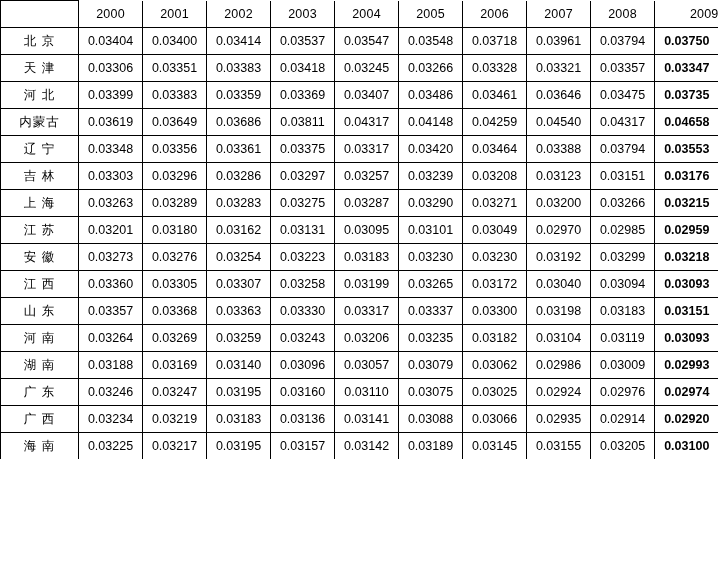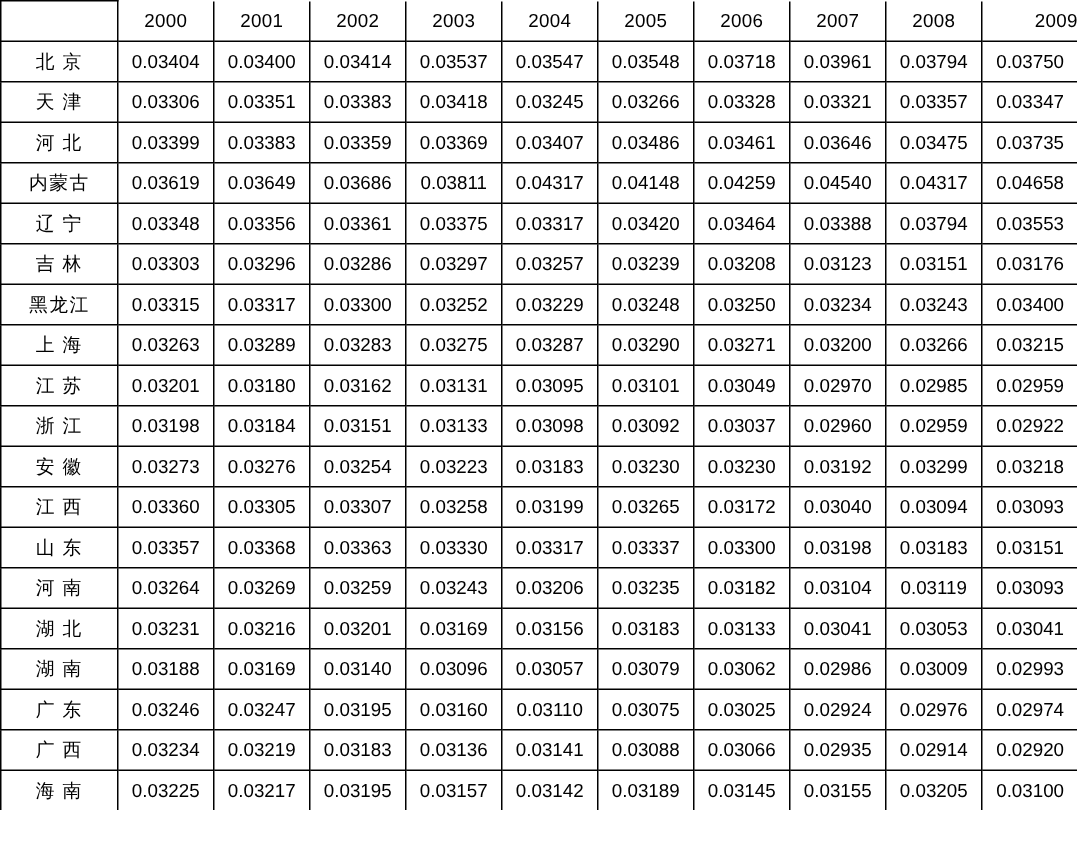--- a/index.html
+++ b/index.html
@@ -62,20 +62,21 @@
   }
   tr.header-row th.year-cell {
     border-top: none;
   }
   tr.header-row th.year-cell:last-child {
     border-right: none;
     text-align: right;
   }
   table.data-table tr td:last-child {
     border-right: none;
+    font-weight: bold;
   }
   table.data-table tr:last-child td {
     border-bottom: none;
   }
 </style>
 </head>
 <body>
 
 <div class="sheet">
   <table class="data-table">
@@ -180,33 +181,20 @@
         <td class="value-cell">0.03286</td>
         <td class="value-cell">0.03297</td>
         <td class="value-cell">0.03257</td>
         <td class="value-cell">0.03239</td>
         <td class="value-cell">0.03208</td>
         <td class="value-cell">0.03123</td>
         <td class="value-cell">0.03151</td>
         <td class="value-cell">0.03176</td>
       </tr>
       <tr>
-        <td class="row-head">黑龙江</td>
-        <td class="value-cell">0.03315</td>
-        <td class="value-cell">0.03317</td>
-        <td class="value-cell">0.03300</td>
-        <td class="value-cell">0.03252</td>
-        <td class="value-cell">0.03229</td>
-        <td class="value-cell">0.03248</td>
-        <td class="value-cell">0.03250</td>
-        <td class="value-cell">0.03234</td>
-        <td class="value-cell">0.03243</td>
-        <td class="value-cell">0.03400</td>
-      </tr>
-      <tr>
         <td class="row-head">上 海</td>
         <td class="value-cell">0.03263</td>
         <td class="value-cell">0.03289</td>
         <td class="value-cell">0.03283</td>
         <td class="value-cell">0.03275</td>
         <td class="value-cell">0.03287</td>
         <td class="value-cell">0.03290</td>
         <td class="value-cell">0.03271</td>
         <td class="value-cell">0.03200</td>
         <td class="value-cell">0.03266</td>
@@ -219,33 +207,20 @@
         <td class="value-cell">0.03162</td>
         <td class="value-cell">0.03131</td>
         <td class="value-cell">0.03095</td>
         <td class="value-cell">0.03101</td>
         <td class="value-cell">0.03049</td>
         <td class="value-cell">0.02970</td>
         <td class="value-cell">0.02985</td>
         <td class="value-cell">0.02959</td>
       </tr>
       <tr>
-        <td class="row-head">浙 江</td>
-        <td class="value-cell">0.03198</td>
-        <td class="value-cell">0.03184</td>
-        <td class="value-cell">0.03151</td>
-        <td class="value-cell">0.03133</td>
-        <td class="value-cell">0.03098</td>
-        <td class="value-cell">0.03092</td>
-        <td class="value-cell">0.03037</td>
-        <td class="value-cell">0.02960</td>
-        <td class="value-cell">0.02959</td>
-        <td class="value-cell">0.02922</td>
-      </tr>
-      <tr>
         <td class="row-head">安 徽</td>
         <td class="value-cell">0.03273</td>
         <td class="value-cell">0.03276</td>
         <td class="value-cell">0.03254</td>
         <td class="value-cell">0.03223</td>
         <td class="value-cell">0.03183</td>
         <td class="value-cell">0.03230</td>
         <td class="value-cell">0.03230</td>
         <td class="value-cell">0.03192</td>
         <td class="value-cell">0.03299</td>
@@ -284,33 +259,20 @@
         <td class="value-cell">0.03259</td>
         <td class="value-cell">0.03243</td>
         <td class="value-cell">0.03206</td>
         <td class="value-cell">0.03235</td>
         <td class="value-cell">0.03182</td>
         <td class="value-cell">0.03104</td>
         <td class="value-cell">0.03119</td>
         <td class="value-cell">0.03093</td>
       </tr>
       <tr>
-        <td class="row-head">湖 北</td>
-        <td class="value-cell">0.03231</td>
-        <td class="value-cell">0.03216</td>
-        <td class="value-cell">0.03201</td>
-        <td class="value-cell">0.03169</td>
-        <td class="value-cell">0.03156</td>
-        <td class="value-cell">0.03183</td>
-        <td class="value-cell">0.03133</td>
-        <td class="value-cell">0.03041</td>
-        <td class="value-cell">0.03053</td>
-        <td class="value-cell">0.03041</td>
-      </tr>
-      <tr>
         <td class="row-head">湖 南</td>
         <td class="value-cell">0.03188</td>
         <td class="value-cell">0.03169</td>
         <td class="value-cell">0.03140</td>
         <td class="value-cell">0.03096</td>
         <td class="value-cell">0.03057</td>
         <td class="value-cell">0.03079</td>
         <td class="value-cell">0.03062</td>
         <td class="value-cell">0.02986</td>
         <td class="value-cell">0.03009</td>

